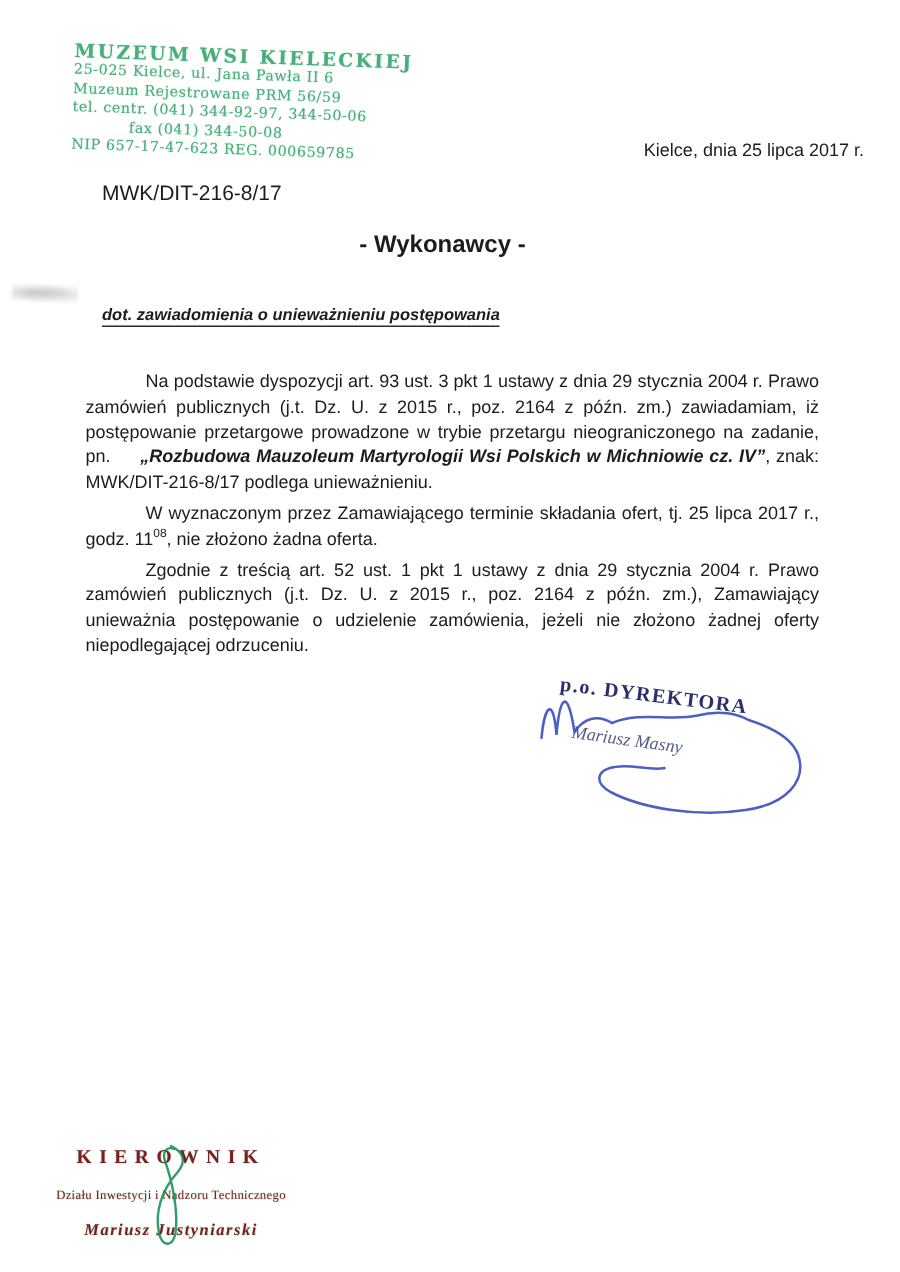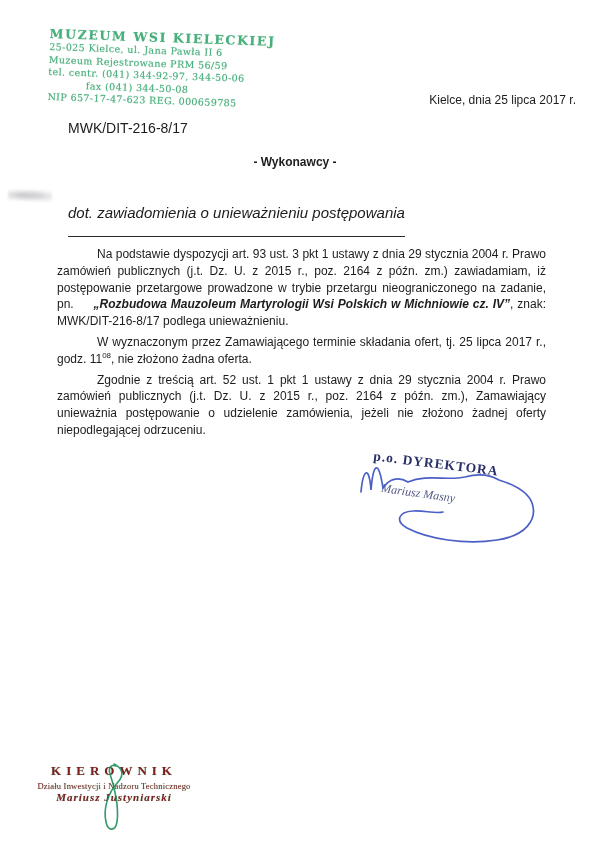--- a/index.html
+++ b/index.html
@@ -16,51 +16,51 @@
     opacity:.88;text-shadow:0 0 1px rgba(47,164,105,.55);
   }
   .sender-stamp .s-line{font-size:9.5px;line-height:12.5px;letter-spacing:.4px;white-space:nowrap;}
   .sender-stamp .s-line.first{font-size:12.5px;font-weight:bold;letter-spacing:1.6px;line-height:15px;}
   .sender-stamp .s-line.indent{padding-left:38px;}
   
   .city-date{position:absolute;left:0;top:93px;width:566px;text-align:right;font-size:12px;margin-left:10px;}
   
   .ref-number{position:absolute;left:68px;top:120px;font-size:14px;}
   
-  .addressee{position:absolute;left:0;top:155px;width:590px;text-align:center;font-weight:bold;font-size:12px;}
+  .addressee{position:absolute;left:0;top:155px;width:590px;text-align:center;font-weight:bold;font-size:16px;}
   
   .scan-smudge{position:absolute;left:8px;top:188px;width:44px;height:14px;
     background:radial-gradient(ellipse at 30% 50%,rgba(110,110,120,.35),transparent 65%),
                radial-gradient(ellipse at 75% 60%,rgba(110,110,120,.22),transparent 60%);
     filter:blur(1px);}
   
-  .subject{position:absolute;left:68px;top:204px;font-size:15px;font-style:italic;
-    border-bottom:1.2px solid #2a2a2a;padding-bottom:15px;}
+  .subject{position:absolute;left:68px;top:204px;font-size:11px;font-style:italic;
+    border-bottom:1.2px solid #2a2a2a;padding-bottom:1px;font-weight:bold;}
   
   .body-text{position:absolute;left:57px;top:246px;width:489px;font-size:12px;
     line-height:16.8px;text-align:justify;}
   .body-text p{margin:0 0 4px 0;text-indent:40px;}
   .task-name{font-weight:bold;font-style:italic;margin-left:16px;}
   .body-text sup{font-size:8px;line-height:0;}
   
   .director-block{position:absolute;left:345px;top:448px;width:225px;height:120px;}
   .director-title{position:absolute;left:28px;top:8px;transform:rotate(7deg);
     font-family:"Liberation Serif",serif;font-weight:bold;font-size:13.5px;
     letter-spacing:1px;color:#2a3168;white-space:nowrap;}
   .director-name{position:absolute;left:36px;top:38px;transform:rotate(8deg);
     font-family:"Liberation Serif",serif;font-style:italic;font-size:12px;
     color:#2a3168;opacity:.8;white-space:nowrap;}
   .director-ink{position:absolute;left:0;top:0;}
   
   .manager-stamp{position:absolute;left:18px;top:763px;width:192px;text-align:center;
     color:#7f1d1d;font-family:"Liberation Serif",serif;
     text-shadow:0 0 1px rgba(15,154,92,.5);}
   .manager-role{font-size:13px;letter-spacing:5px;font-weight:bold;}
-  .manager-dept{font-size:8.5px;margin-top:2px;letter-spacing:.2px;white-space:nowrap;}
-  .manager-name{font-size:11px;font-style:italic;font-weight:bold;letter-spacing:1px;}
+  .manager-dept{font-size:8.5px;margin-top:12px;letter-spacing:.2px;white-space:nowrap;}
+  .manager-name{font-size:11px;font-style:italic;font-weight:bold;margin-top:13px;letter-spacing:1px;}
   .manager-ink{position:absolute;left:18px;top:758px;}
 </style>
 </head>
 <body>
 
 <div class="page">
 
   <div class="sender-stamp">
     <div class="s-line first">MUZEUM WSI KIELECKIEJ</div>
     <div class="s-line">25-025 Kielce, ul. Jana Pawła II 6</div>

